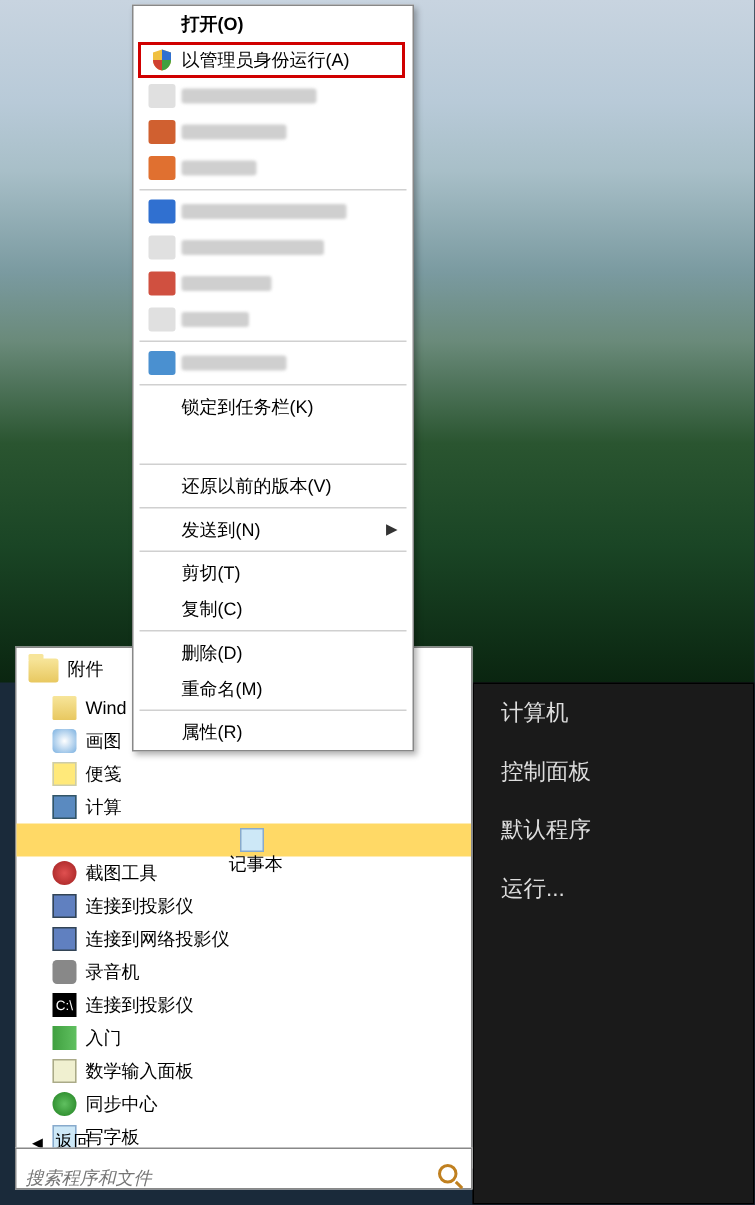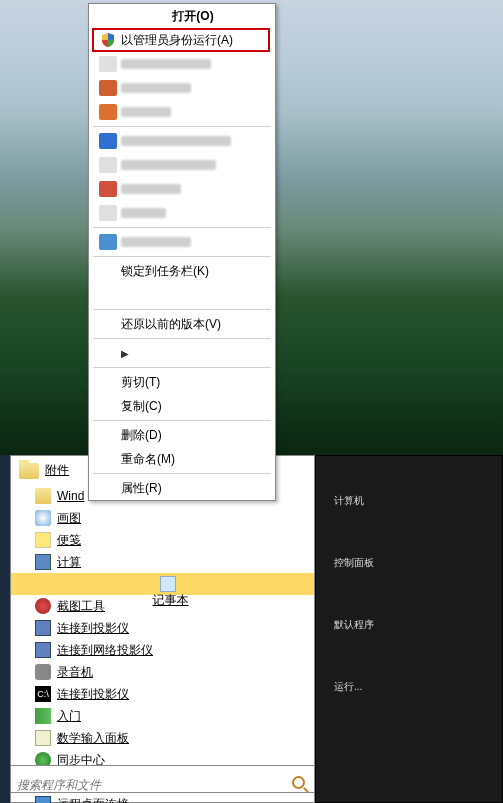--- a/index.html
+++ b/index.html
@@ -10,22 +10,22 @@
   position: absolute; top: 0; left: 0; width: 503px; height: 455px;
   background: linear-gradient(to bottom,
     #c8d4e0 0%, #b8cad8 15%, #a8bfc8 25%,
     #7a9aa0 40%, #6a8a7a 50%,
     #2a5530 65%, #1a4525 80%,
     #0a2510 100%);
 }
 
 
 .start-left {
-  position: absolute; left: 10px; top: 455px; width: 305px; height: 348px;
-  background: #fff; border: 1px solid #888; text-decoration: underline;
+  position: absolute; left: 10px; top: 431px; width: 305px; height: 348px;
+  background: #fff; border: 1px solid #888;
 }
 .start-right {
   position: absolute; left: 315px; top: 455px; width: 188px; height: 348px;
   background: #1a1a1a; border: 1px solid #000;
 }
 
 .folder-title {
   display: flex; align-items: center; padding: 6px 8px; font-size: 12px;
 }
 .folder-title .ficon { width: 20px; height: 16px; background: linear-gradient(#f7e59a,#e8c860); border-radius: 2px; margin-right: 6px; position: relative; }
@@ -38,21 +38,21 @@
 .prog-item.selected { background: #ffd966; flex-direction: column; }
 .prog-item .picon { width: 16px; height: 16px; margin-right: 6px; flex-shrink: 0; }
 
 .back-row {
   position: absolute; bottom: 4px; left: 0; right: 0;
   display: flex; align-items: center; padding: 4px 8px; font-size: 12px;
 }
 .back-row .arrow-back { margin-right: 6px; }
 
 .rmenu-item {
-  color: #ddd; font-size: 10px; padding: 10px 18px; cursor: default; margin-top: 28px;
+  color: #ddd; font-size: 15px; padding: 10px 18px; cursor: default;
 }
 
 
 .search-wrap {
   position: absolute; left: 10px; top: 765px; width: 305px; height: 28px;
   background: #fff; border: 1px solid #888; display: flex; align-items: flex-end;
   padding: 0 6px;
 }
 .search-wrap input {
   flex: 1; border: none; outline: none; font-size: 12px; font-style: italic; color: #888;
@@ -64,21 +64,21 @@
 
 
 .ctx {
   position: absolute; left: 88px; top: 3px; width: 188px;
   background: #fff; border: 1px solid #888; box-shadow: 2px 2px 4px rgba(0,0,0,.3);
   font-size: 12px;
 }
 .ctx-item {
   display: flex; align-items: center; padding: 4px 10px; height: 24px; cursor: default;
 }
-.ctx-item.bold { font-weight: bold; text-align: center; }
+.ctx-item.bold { font-weight: bold; }
 .ctx-item .cicon { width: 18px; height: 16px; margin-right: 4px; flex-shrink: 0; display:flex; align-items:center; justify-content:center; }
 .ctx-item .ctxt { flex: 1; }
 .ctx-item .arrow { font-size: 10px; color: #333; }
 .ctx-sep { height: 1px; background: #d0d0d0; margin: 2px 4px; }
 .ctx-highlight {
   position: absolute; left: 92px; top: 28px; width: 178px; height: 24px;
   border: 2px solid #d00000; pointer-events: none;
 }
 
 .blur-row {
@@ -245,20 +245,21 @@
       <span class="cicon"></span>
     </div>
   <div class="ctx-sep"></div>
   <div class="ctx-item">
       <span class="cicon"></span>
       <span class="ctxt">还原以前的版本(V)</span>
     </div>
   <div class="ctx-sep"></div>
   <div class="ctx-item">
       <span class="cicon"></span>
+      <span class="ctxt">发送到(N)</span>
       <span class="arrow">▶</span>
     </div>
   <div class="ctx-sep"></div>
   <div class="ctx-item">
       <span class="cicon"></span>
       <span class="ctxt">剪切(T)</span>
     </div>
   <div class="ctx-item">
       <span class="cicon"></span>
       <span class="ctxt">复制(C)</span>

